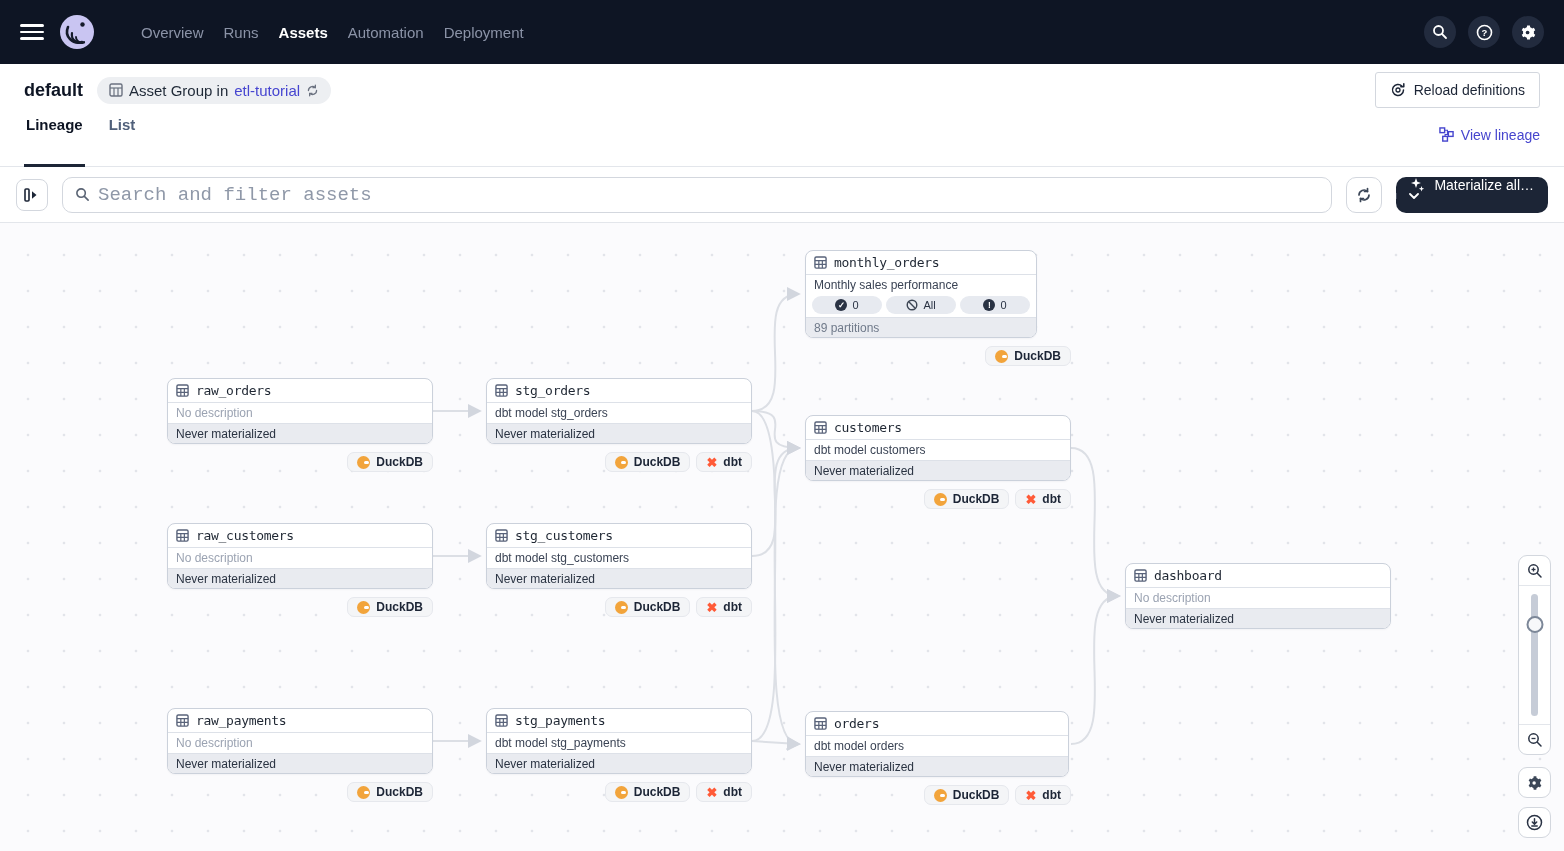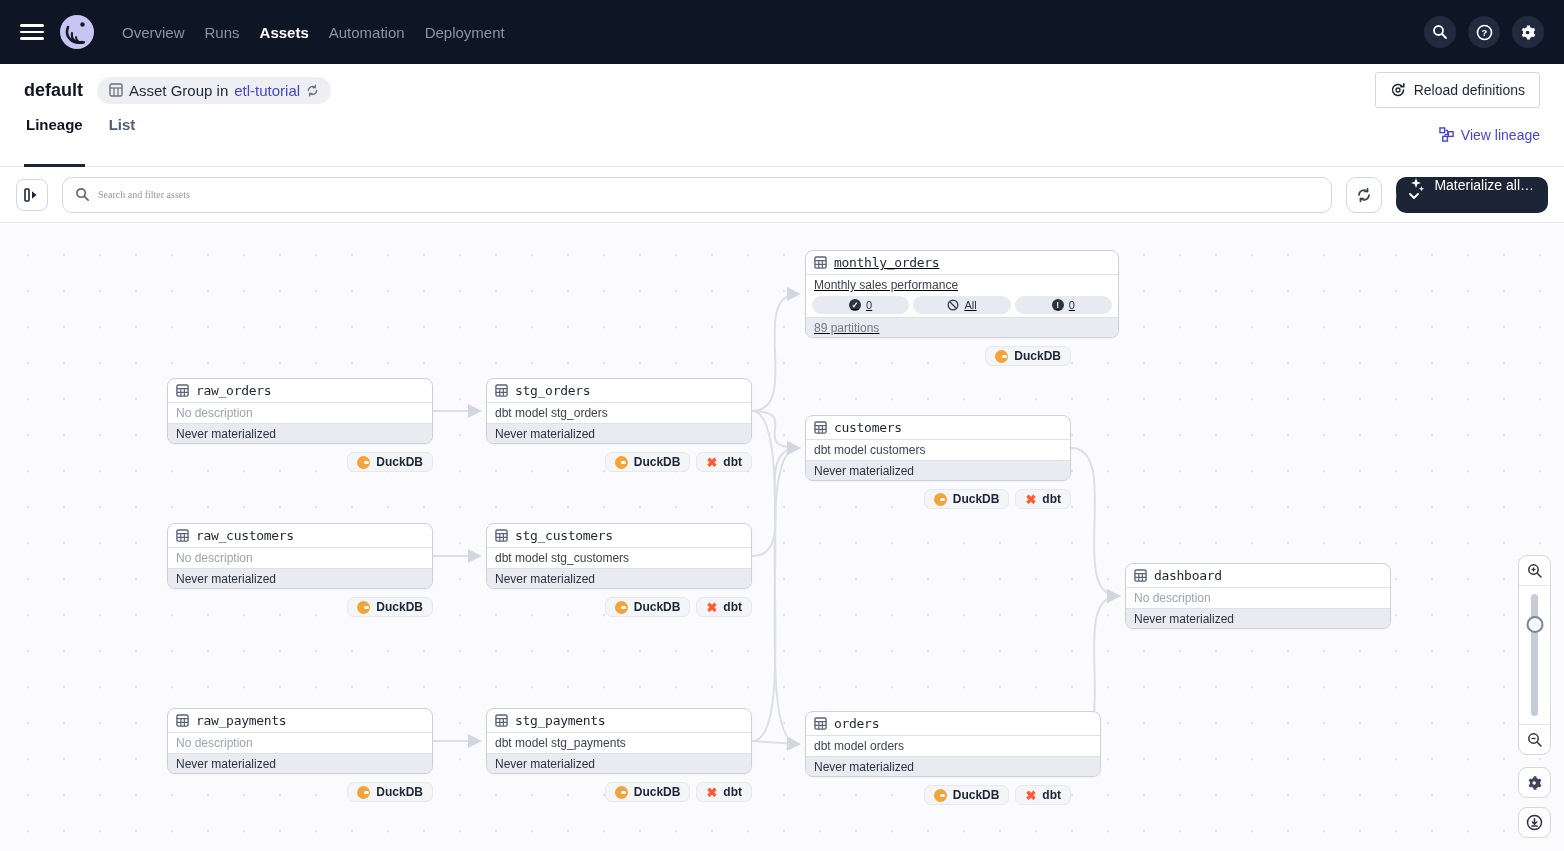--- a/index.html
+++ b/index.html
@@ -3,21 +3,21 @@
 <meta charset="utf-8">
 <style>
   * { margin:0; padding:0; box-sizing:border-box; }
   html,body { width:1564px; height:851px; overflow:hidden; font-family:"Liberation Sans", sans-serif; background:#fff; }
 
   
   .topbar { height:64px; background:#0E1524; display:flex; align-items:center; padding:0 20px; }
   .hamburger { width:24px; height:24px; display:flex; flex-direction:column; justify-content:center; gap:4px; cursor:pointer; margin-right:14px; }
   .hamburger span { display:block; height:2.5px; background:#fff; border-radius:2px; }
   .logo { width:38px; height:38px; margin-right:26px; }
-  .nav { display:flex; align-items:flex-end; gap:20px; }
+  .nav { display:flex; align-items:flex-end; gap:20px;margin-left:19px; }
   .nav-item { font-size:15px; color:#8B93A7; font-weight:500; cursor:pointer; }
   .nav-item.active { color:#ffffff; font-weight:700; }
   .topbar-right { margin-left:auto; display:flex; align-items:center; gap:12px; }
   .tb-icon-btn { width:32px; height:32px; border-radius:50%; background:#222B3E; display:flex; align-items:center; justify-content:center; cursor:pointer; }
 
   
   .page-header { height:52px; display:flex; align-items:center; padding:0 24px; }
   .page-title { font-size:18px; font-weight:700; color:#0E1524; margin-right:14px; }
   .group-badge { display:flex; align-items:center; gap:6px; background:#EDEFF2; border-radius:14px; padding:5px 12px; font-size:15px; color:#1F2937; }
   .group-badge a { color:#4645D0; text-decoration:none; cursor:pointer; }
@@ -30,21 +30,21 @@
   .tab.active { color:#0E1524; }
   .tab.active::after { content:""; position:absolute; left:0; right:0; bottom:-1px; height:3px; background:#1C2536; }
   .tab.inactive { color:#50607A; font-weight:600; }
   .tabs-right { margin-left:auto; display:flex; align-items:center; gap:7px; padding-bottom:13px; cursor:pointer; }
   .view-lineage-label { font-size:14px; color:#4645CE; }
 
   
   .graph-toolbar { height:56px; display:flex; align-items:center; padding:0 16px; border-bottom:1px solid #E3E6EB; }
   .panel-btn { width:32px; height:32px; border:1px solid #D3D7DE; border-radius:8px; background:#fff; display:flex; align-items:center; justify-content:center; cursor:pointer; }
   .search-box { flex:1; margin-left:14px; height:36px; border:1px solid #D3D7DE; border-radius:10px; display:flex; align-items:center; padding:0 12px; background:#fff; }
-  .search-box input { border:none; outline:none; flex:1; margin-left:8px; font-family:Liberation Serif, serif; font-size:10px; color:#1d4ed8; background:transparent; }
+  .search-box input { border:none; outline:none; flex:1; margin-left:8px; font-family:Liberation Mono, monospace; font-size:19px; color:#1d4ed8; background:transparent; }
   .search-box input::placeholder { color:#8F98A8; }
   .refresh-btn { width:36px; height:36px; margin-left:14px; border:1px solid #D3D7DE; border-radius:10px; background:#fff; display:flex; align-items:center; justify-content:center; cursor:pointer; }
   .materialize { display:flex; align-items:stretch; margin-left:14px; background:#1C2536; border-radius:10px; overflow:hidden; height:36px; cursor:pointer;flex-direction:column; }
   .materialize-main { display:flex; align-items:center; gap:8px; padding:0 14px; color:#fff; font-size:14px; font-weight:500; }
   .materialize-caret { display:flex; align-items:center; padding:0 12px; border-left:1px solid #454D60; color:#fff; font-size:10px; }
 
   
   .graph { position:relative; width:1564px; height:628px; background-color:#FBFBFD;
            background-image:radial-gradient(#E2E4EA 1.5px, transparent 1.6px); background-size:36px 36px; background-position:10px 14px; overflow:hidden; }
   .edges { position:absolute; left:0; top:0; }
@@ -250,21 +250,21 @@
         <circle cx="10.7" cy="12" r="2.6" fill="#fff"></circle>
       </svg>
   </div>
   <div class="side-btn" style="top:584px;">
     <svg width="17" height="17" viewBox="0 0 17 17">
         <circle cx="8.5" cy="8.5" r="7" fill="none" stroke="#2A3344" stroke-width="1.5"></circle>
         <path d="M8.5 4.8v5M6.3 8 L8.5 10.2 L10.7 8" fill="none" stroke="#2A3344" stroke-width="1.5" stroke-linecap="round" stroke-linejoin="round"></path>
         <line x1="5.8" y1="12" x2="11.2" y2="12" stroke="#2A3344" stroke-width="1.5" stroke-linecap="round"></line>
       </svg>
   </div>
-<div class="asset-node" style="left: 805px; top: 27px; width: 314px; text-decoration: underline;">
+<div class="asset-node" style="left: 805px; top: 27px; width: 232px;">
       <div class="an-header">
         <svg width="13" height="13" viewBox="0 0 14 14">
           <rect x="1" y="1" width="12" height="12" rx="1.5" fill="none" stroke="#59637A" stroke-width="1.5"></rect>
           <line x1="1" y1="5" x2="13" y2="5" stroke="#59637A" stroke-width="1.3"></line>
           <line x1="5.2" y1="5" x2="5.2" y2="13" stroke="#59637A" stroke-width="1.3"></line>
           <line x1="9" y1="5" x2="9" y2="13" stroke="#59637A" stroke-width="1.3"></line>
           <line x1="1" y1="9" x2="13" y2="9" stroke="#59637A" stroke-width="1.3"></line>
         </svg>
         <span class="an-title">monthly_orders</span>
       </div>
@@ -457,21 +457,21 @@
     <div class="node-tags" style="left: 486px; width: 266px; top: 559px;">
       <span class="tag-chip">
         <span class="duck-circle"></span>
         <span>DuckDB</span>
       </span>
       <span class="tag-chip">
         <span class="dbt-x">✖</span>
         <span>dbt</span>
       </span>
     </div>
-    <div class="asset-node" style="left: 805px; top: 488px; width: 296px;">
+    <div class="asset-node" style="left: 805px; top: 488px; width: 264px;">
       <div class="an-header">
         <svg width="13" height="13" viewBox="0 0 14 14">
           <rect x="1" y="1" width="12" height="12" rx="1.5" fill="none" stroke="#59637A" stroke-width="1.5"></rect>
           <line x1="1" y1="5" x2="13" y2="5" stroke="#59637A" stroke-width="1.3"></line>
           <line x1="5.2" y1="5" x2="5.2" y2="13" stroke="#59637A" stroke-width="1.3"></line>
           <line x1="9" y1="5" x2="9" y2="13" stroke="#59637A" stroke-width="1.3"></line>
           <line x1="1" y1="9" x2="13" y2="9" stroke="#59637A" stroke-width="1.3"></line>
         </svg>
         <span class="an-title">orders</span>
       </div>

